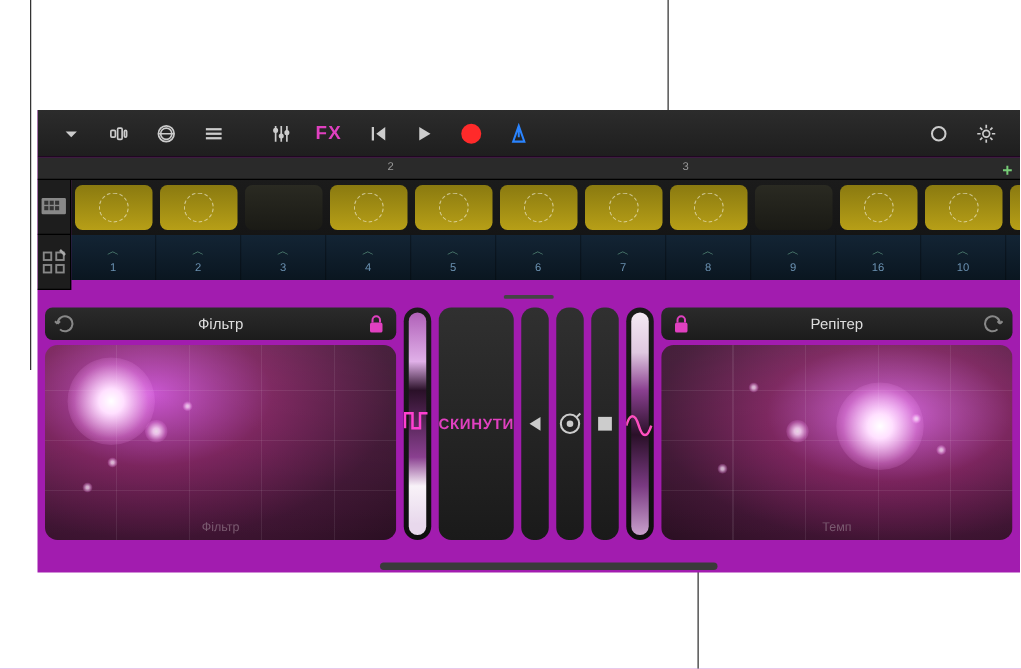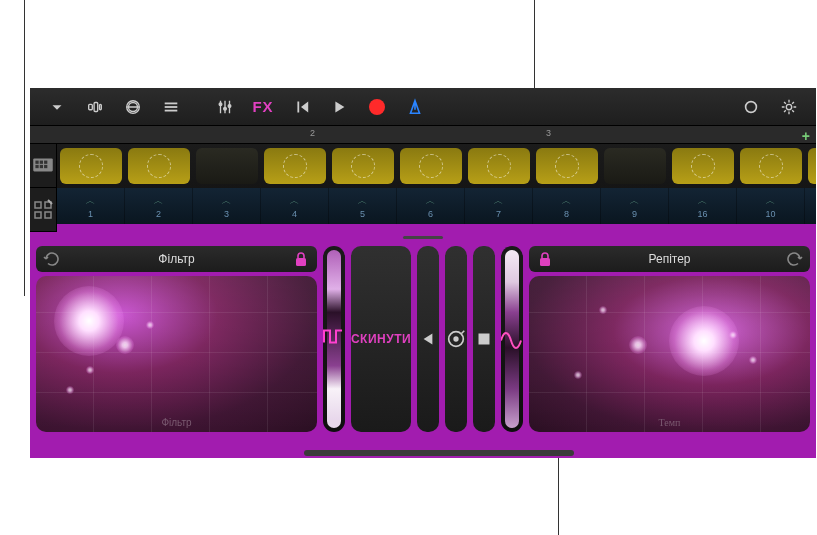--- a/index.html
+++ b/index.html
@@ -163,21 +163,20 @@
       repeating-linear-gradient(90deg,transparent 0 57px,rgba(255,255,255,.08) 57px 58px),
       radial-gradient(ellipse at 30% 25%, #c850d0 0%, #78205a 35%, #3e1432 70%, #2a0f22 100%);
     overflow:hidden;
   }
   .xypad.right {
     background:
       linear-gradient(rgba(255,255,255,.06),rgba(255,255,255,0)),
       repeating-linear-gradient(0deg,transparent 0 39px,rgba(255,255,255,.08) 39px 40px),
       repeating-linear-gradient(90deg,transparent 0 57px,rgba(255,255,255,.08) 57px 58px),
       radial-gradient(ellipse at 65% 35%, #d060d8 0%, #78205a 38%, #3e1432 72%, #2a0f22 100%);
-    font-family: Liberation Serif, serif;
   }
   .spark {
     position:absolute;
     border-radius:50%;
     background: radial-gradient(circle,#fff 0%,#ffe0ff 20%,rgba(255,160,255,.3) 60%,transparent 80%);
     filter: blur(.5px);
   }
   .spark.big { width:70px;height:70px; }
   .spark.m { width:18px;height:18px; opacity:.8 }
   .spark.s { width:8px;height:8px; opacity:.7 }

